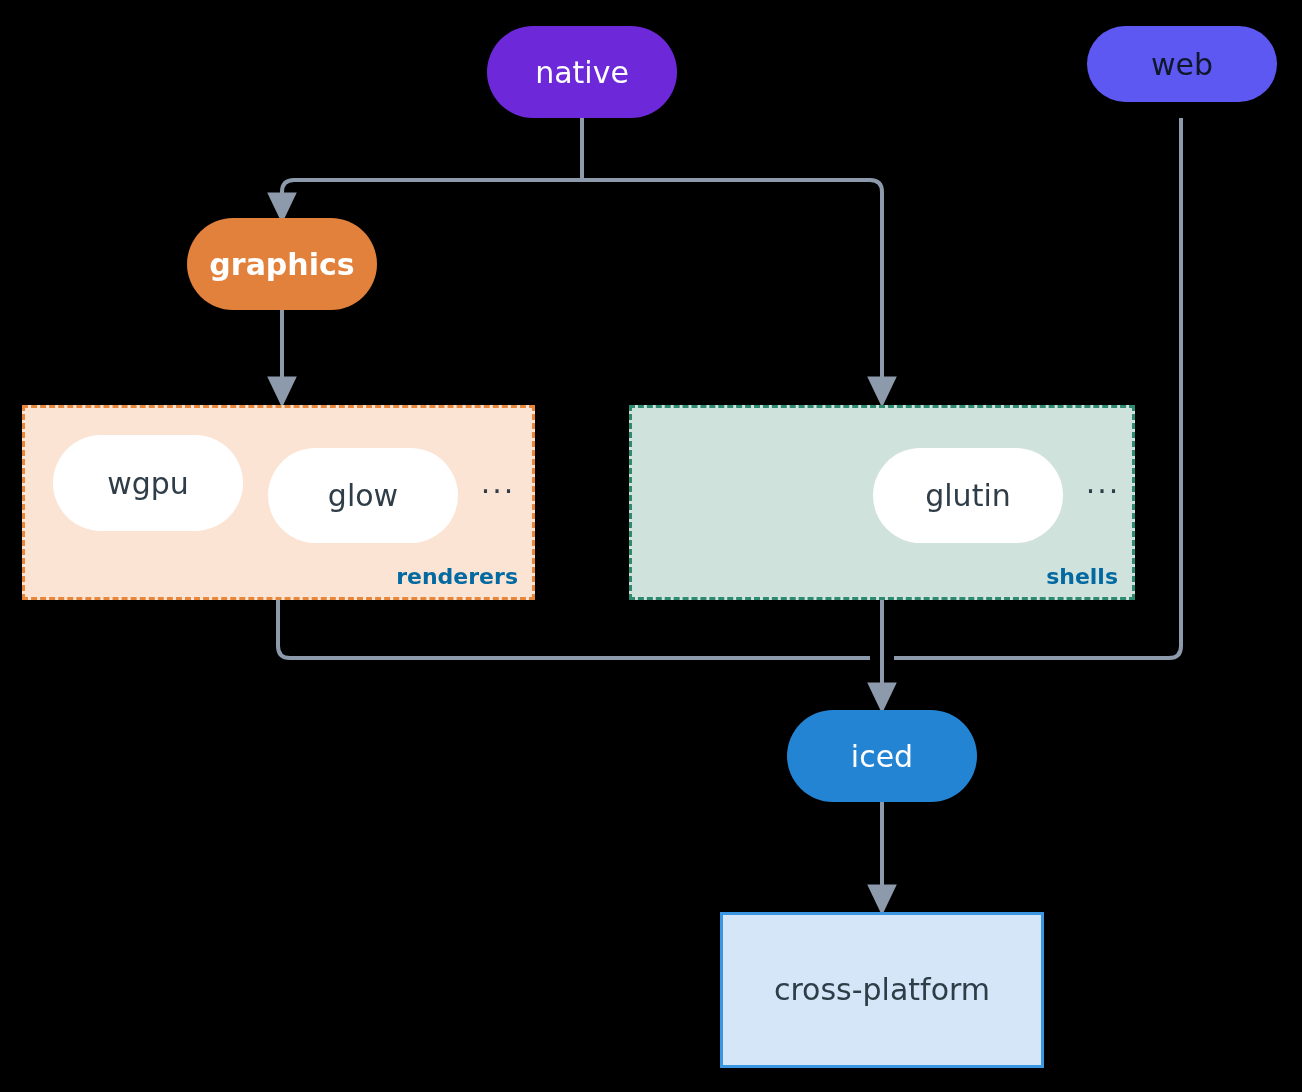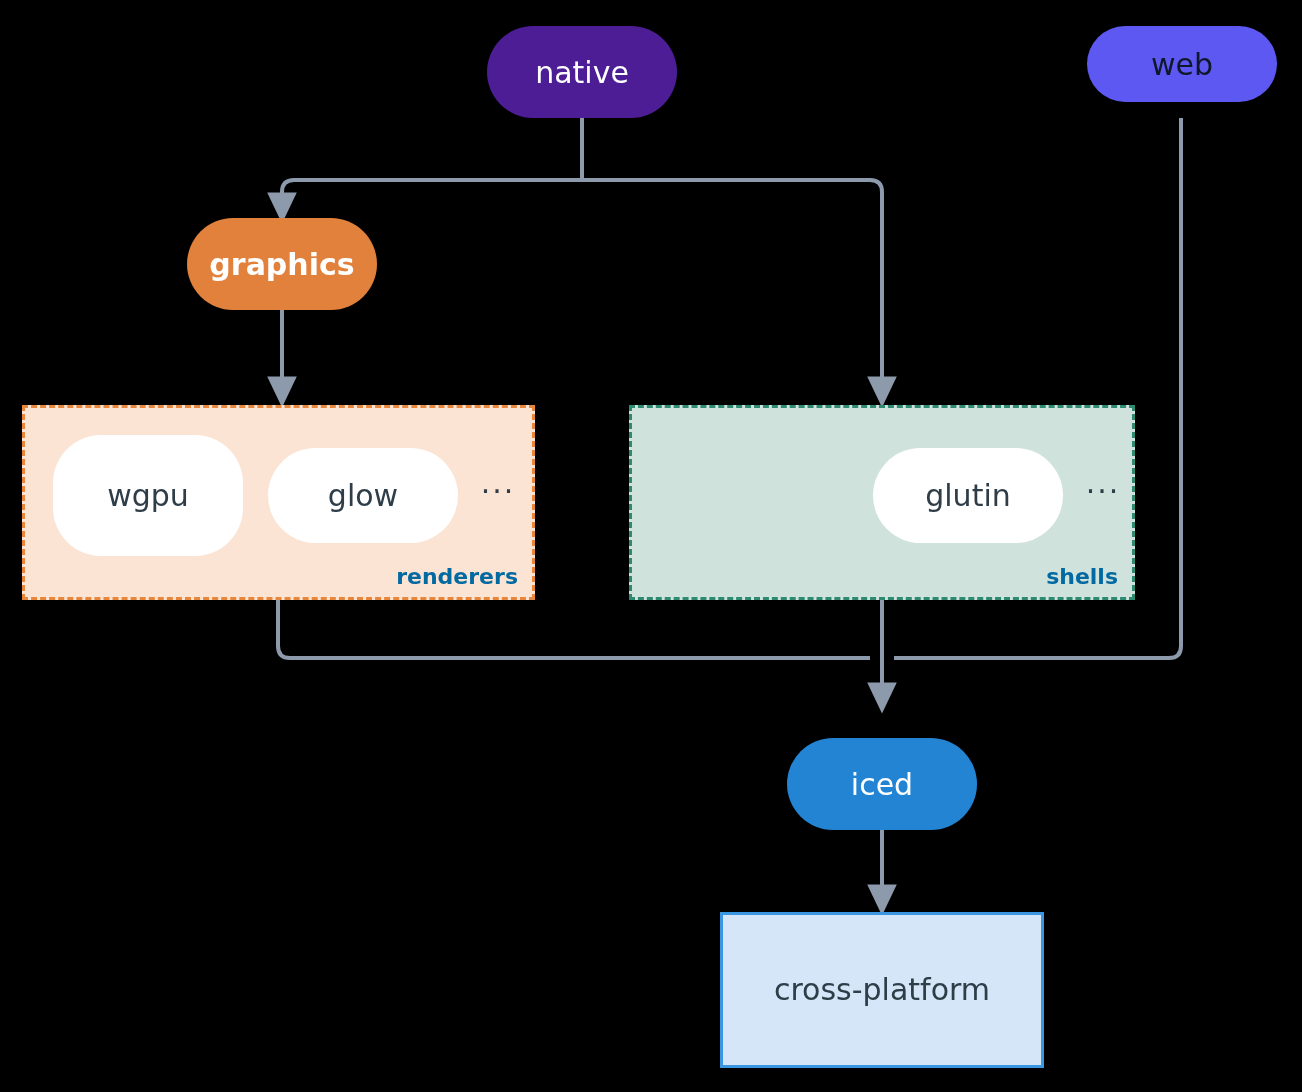--- a/index.html
+++ b/index.html
@@ -32,21 +32,21 @@
     text-align: center;
     white-space: nowrap;
   }
   
   .pill-native {
     left: 487px;
     top: 26px;
     width: 190px;
     height: 92px;
     border-radius: 46px;
-    background: #4c1d95;
+    background: #6d28d9;
     color: #FFFFFF;
     font-size: 30px;
   }
   .pill-web {
     left: 1087px;
     top: 26px;
     width: 190px;
     height: 76px;
     border-radius: 46px;
     background: #5E58F2;
@@ -66,21 +66,20 @@
   }
   .pill-iced {
     left: 787px;
     top: 710px;
     width: 190px;
     height: 92px;
     border-radius: 46px;
     background: #2384D4;
     color: #FFFFFF;
     font-size: 30px;
-    margin-top: 28px;
   }
   
   .rect-app {
     left: 720px;
     top: 912px;
     width: 324px;
     height: 156px;
     background: #D4E6F8;
     border: 3px solid #3A96E0;
     color: #2E3D47;
@@ -123,21 +122,21 @@
     position: absolute;
     display: flex;
     align-items: center;
     justify-content: center;
     background: #FFFFFF;
     border-radius: 48px;
     color: #2E3D47;
     font-size: 30px;
     white-space: nowrap;
   }
-  .leaf-a { left: 28px; top: 27px; width: 190px; height: 121px; }
+  .leaf-a { left: 28px; top: 27px; width: 190px; height: 96px; }
   .leaf-b { left: 243px; top: 27px; width: 190px; height: 95px; margin-top: 13px; }
   .ellipsis {
     position: absolute;
     left: 448px;
     top: 27px;
     width: 50px;
     height: 95px;
     display: flex;
     align-items: center;
     justify-content: center;

